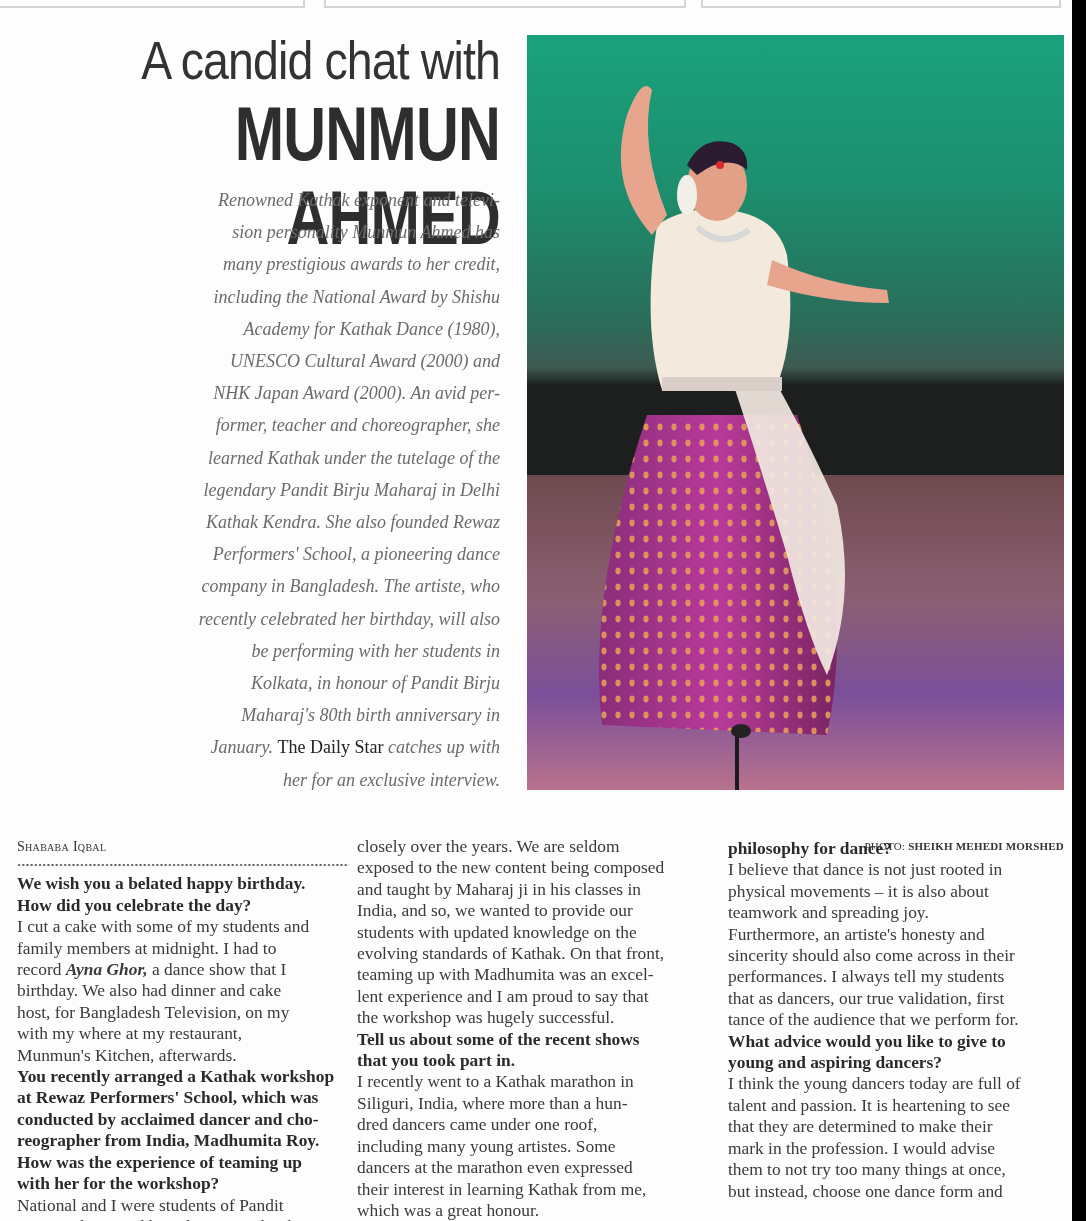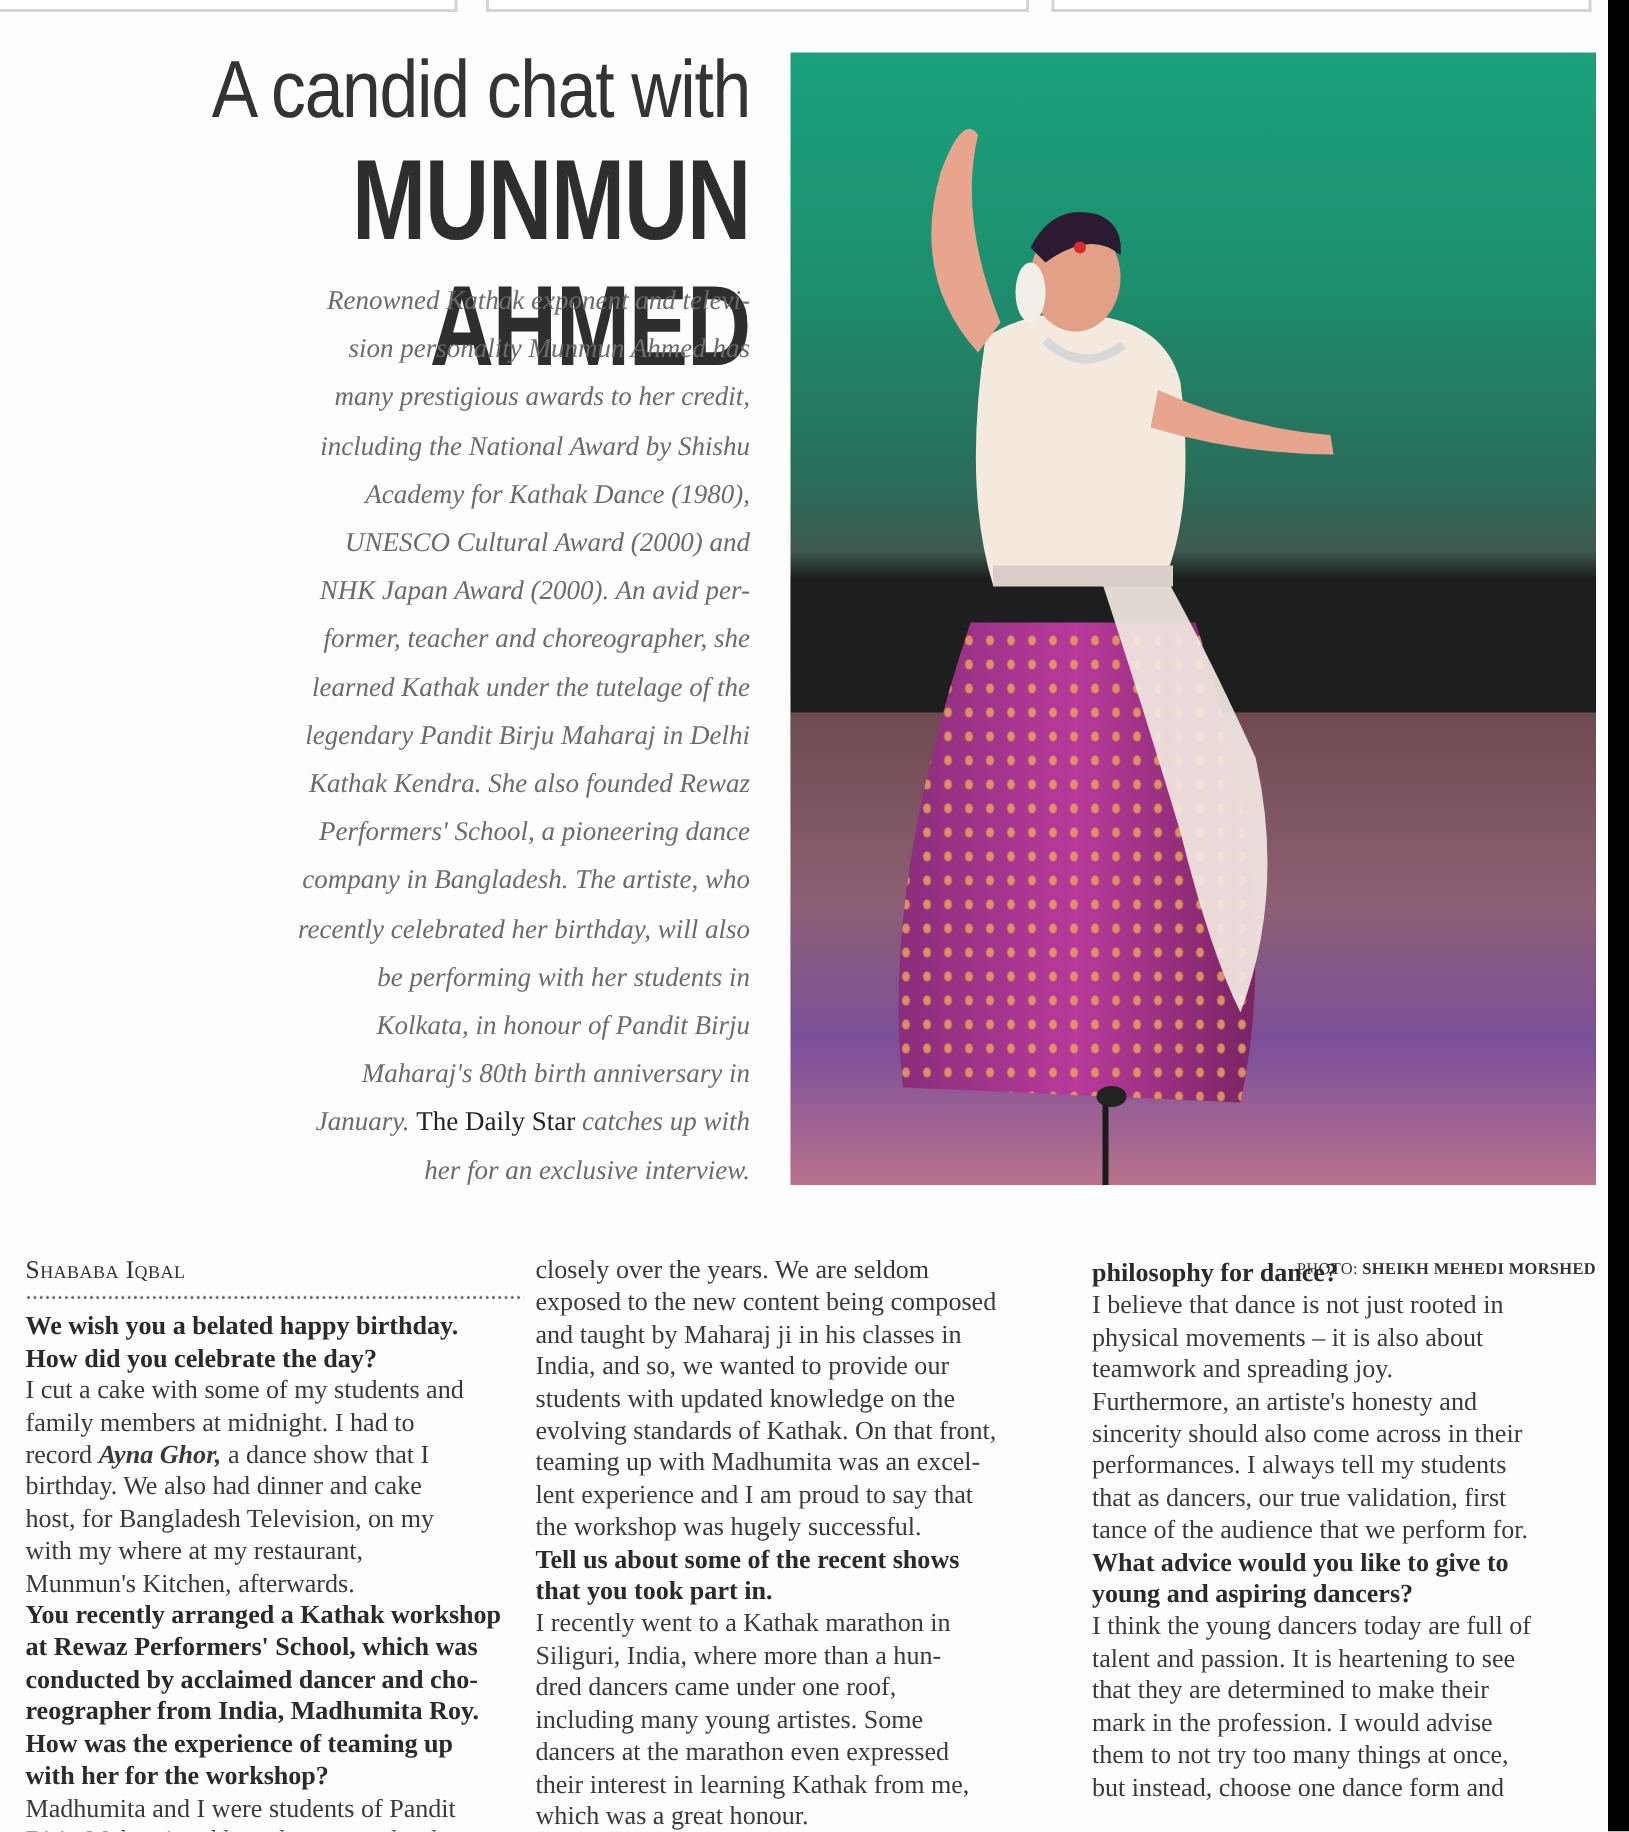--- a/index.html
+++ b/index.html
@@ -55,21 +55,21 @@
     letter-spacing:0.2px;
   }
   .caption b { font-weight:bold; }
 
   .col { position:absolute; top:836px; font-size:17.4px; line-height:21.4px; color:#3a3a3a; }
   .col p { margin:0; white-space:nowrap; }
   .col .q { font-weight:bold; color:#2a2a2a; }
   .c1 { left:17px; width:335px; }
   .c2 { left:357px; width:355px; }
   .c3 { left:728px; width:345px; top:838px; }
-  .byline { font-variant: small-caps; font-size:17px; margin-bottom:6px !important; color:#333; letter-spacing:0.3px; }
+  .byline { font-variant: small-caps; font-size:14px; margin-bottom:6px !important; color:#333; letter-spacing:0.3px; }
   .dots {
     height:4px; width:332px; margin:4px 0 6px 0;
     background-image: radial-gradient(circle, #555 0.9px, transparent 1.1px);
     background-size:4.2px 4px; background-repeat:repeat-x;
   }
   em { font-style:italic;font-weight:bold; }
 </style>
 </head>
 <body>
 
@@ -170,21 +170,21 @@
       <p>birthday. We also had dinner and cake</p>
       <p>host, for Bangladesh Television, on my</p>
       <p>with my where at my restaurant,</p>
       <p>Munmun's Kitchen, afterwards.</p>
       <p class="q">You recently arranged a Kathak workshop</p>
       <p class="q">at Rewaz Performers' School, which was</p>
       <p class="q">conducted by acclaimed dancer and cho-</p>
       <p class="q">reographer from India, Madhumita Roy.</p>
       <p class="q">How was the experience of teaming up</p>
       <p class="q">with her for the workshop?</p>
-      <p>Madhumita and I were students of Pandit</p>
+      <p>National and I were students of Pandit</p>
       <p>Birju Maharaj and have known each other</p>
     </div>
 </div>
 <div class="col c2">
     <div id="col2">
       <p>closely over the years. We are seldom</p>
       <p>exposed to the new content being composed</p>
       <p>and taught by Maharaj ji in his classes in</p>
       <p>India, and so, we wanted to provide our</p>
       <p>students with updated knowledge on the</p>

